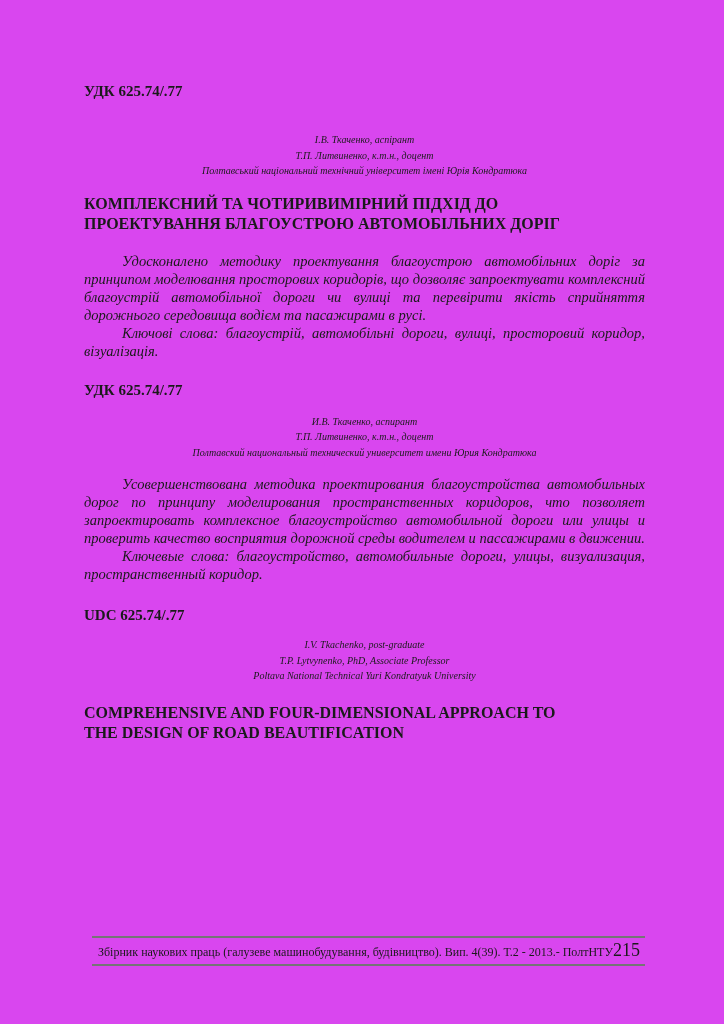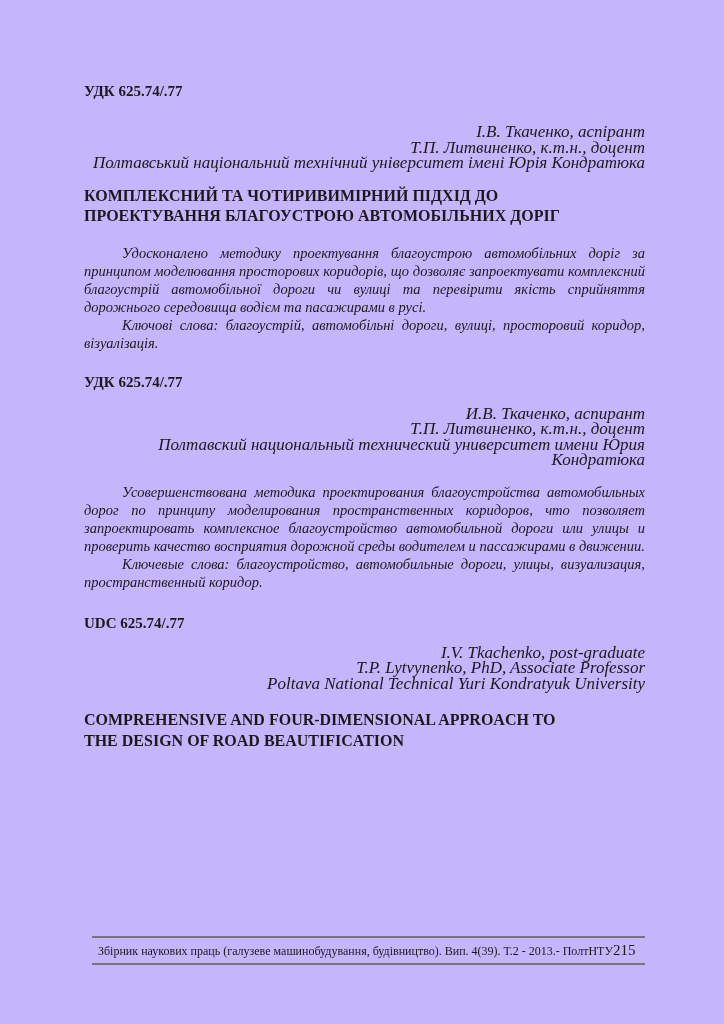--- a/index.html
+++ b/index.html
@@ -1,40 +1,40 @@
 <!DOCTYPE html>
 <html><head>
 <meta charset="utf-8">
 <style>
   html, body { margin: 0; padding: 0; background: #ffffff; }
   .page {
     position: relative;
     width: 724px;
     height: 1024px;
     margin: 0 auto;
-    background: #c4b5fd;
+    background: #d946ef;
     color: #1a1a1a;
     font-family: "Liberation Serif", "DejaVu Serif", serif;
     overflow: hidden;
   }
   .content {
     padding: 82px 79px 0 84px; 
   }
   .udc {
     margin: 0;
     font-weight: bold;
     font-size: 15px;
     line-height: 18px;
     text-align: left;
   }
   .authors {
-    margin: 24px 0 0 0;
-    text-align: right;
+    margin: 32px 0 0 0;
+    text-align: center;
     font-style: italic;
-    font-size: 17px;
+    font-size: 10px;
     line-height: 15.5px;
     white-space: pre-line;
   }
   .title {
     margin: 15px 0 0 0;
     font-weight: bold;
     font-style: normal;
     font-size: 16px;
     line-height: 20.5px;
     white-space: pre-line;
@@ -77,21 +77,21 @@
     display: flex;
     justify-content: space-between;
     align-items: baseline;
   }
   .footer-text {
     font-size: 12px;
     line-height: 16px;
     white-space: nowrap;
   }
   .footer-page {
-    font-size: 15px;
+    font-size: 18px;
     line-height: 18px;
     padding-right: 12px;
   }
 </style>
 </head>
 <body>
 
 <div class="page">
   <div class="content">
 

